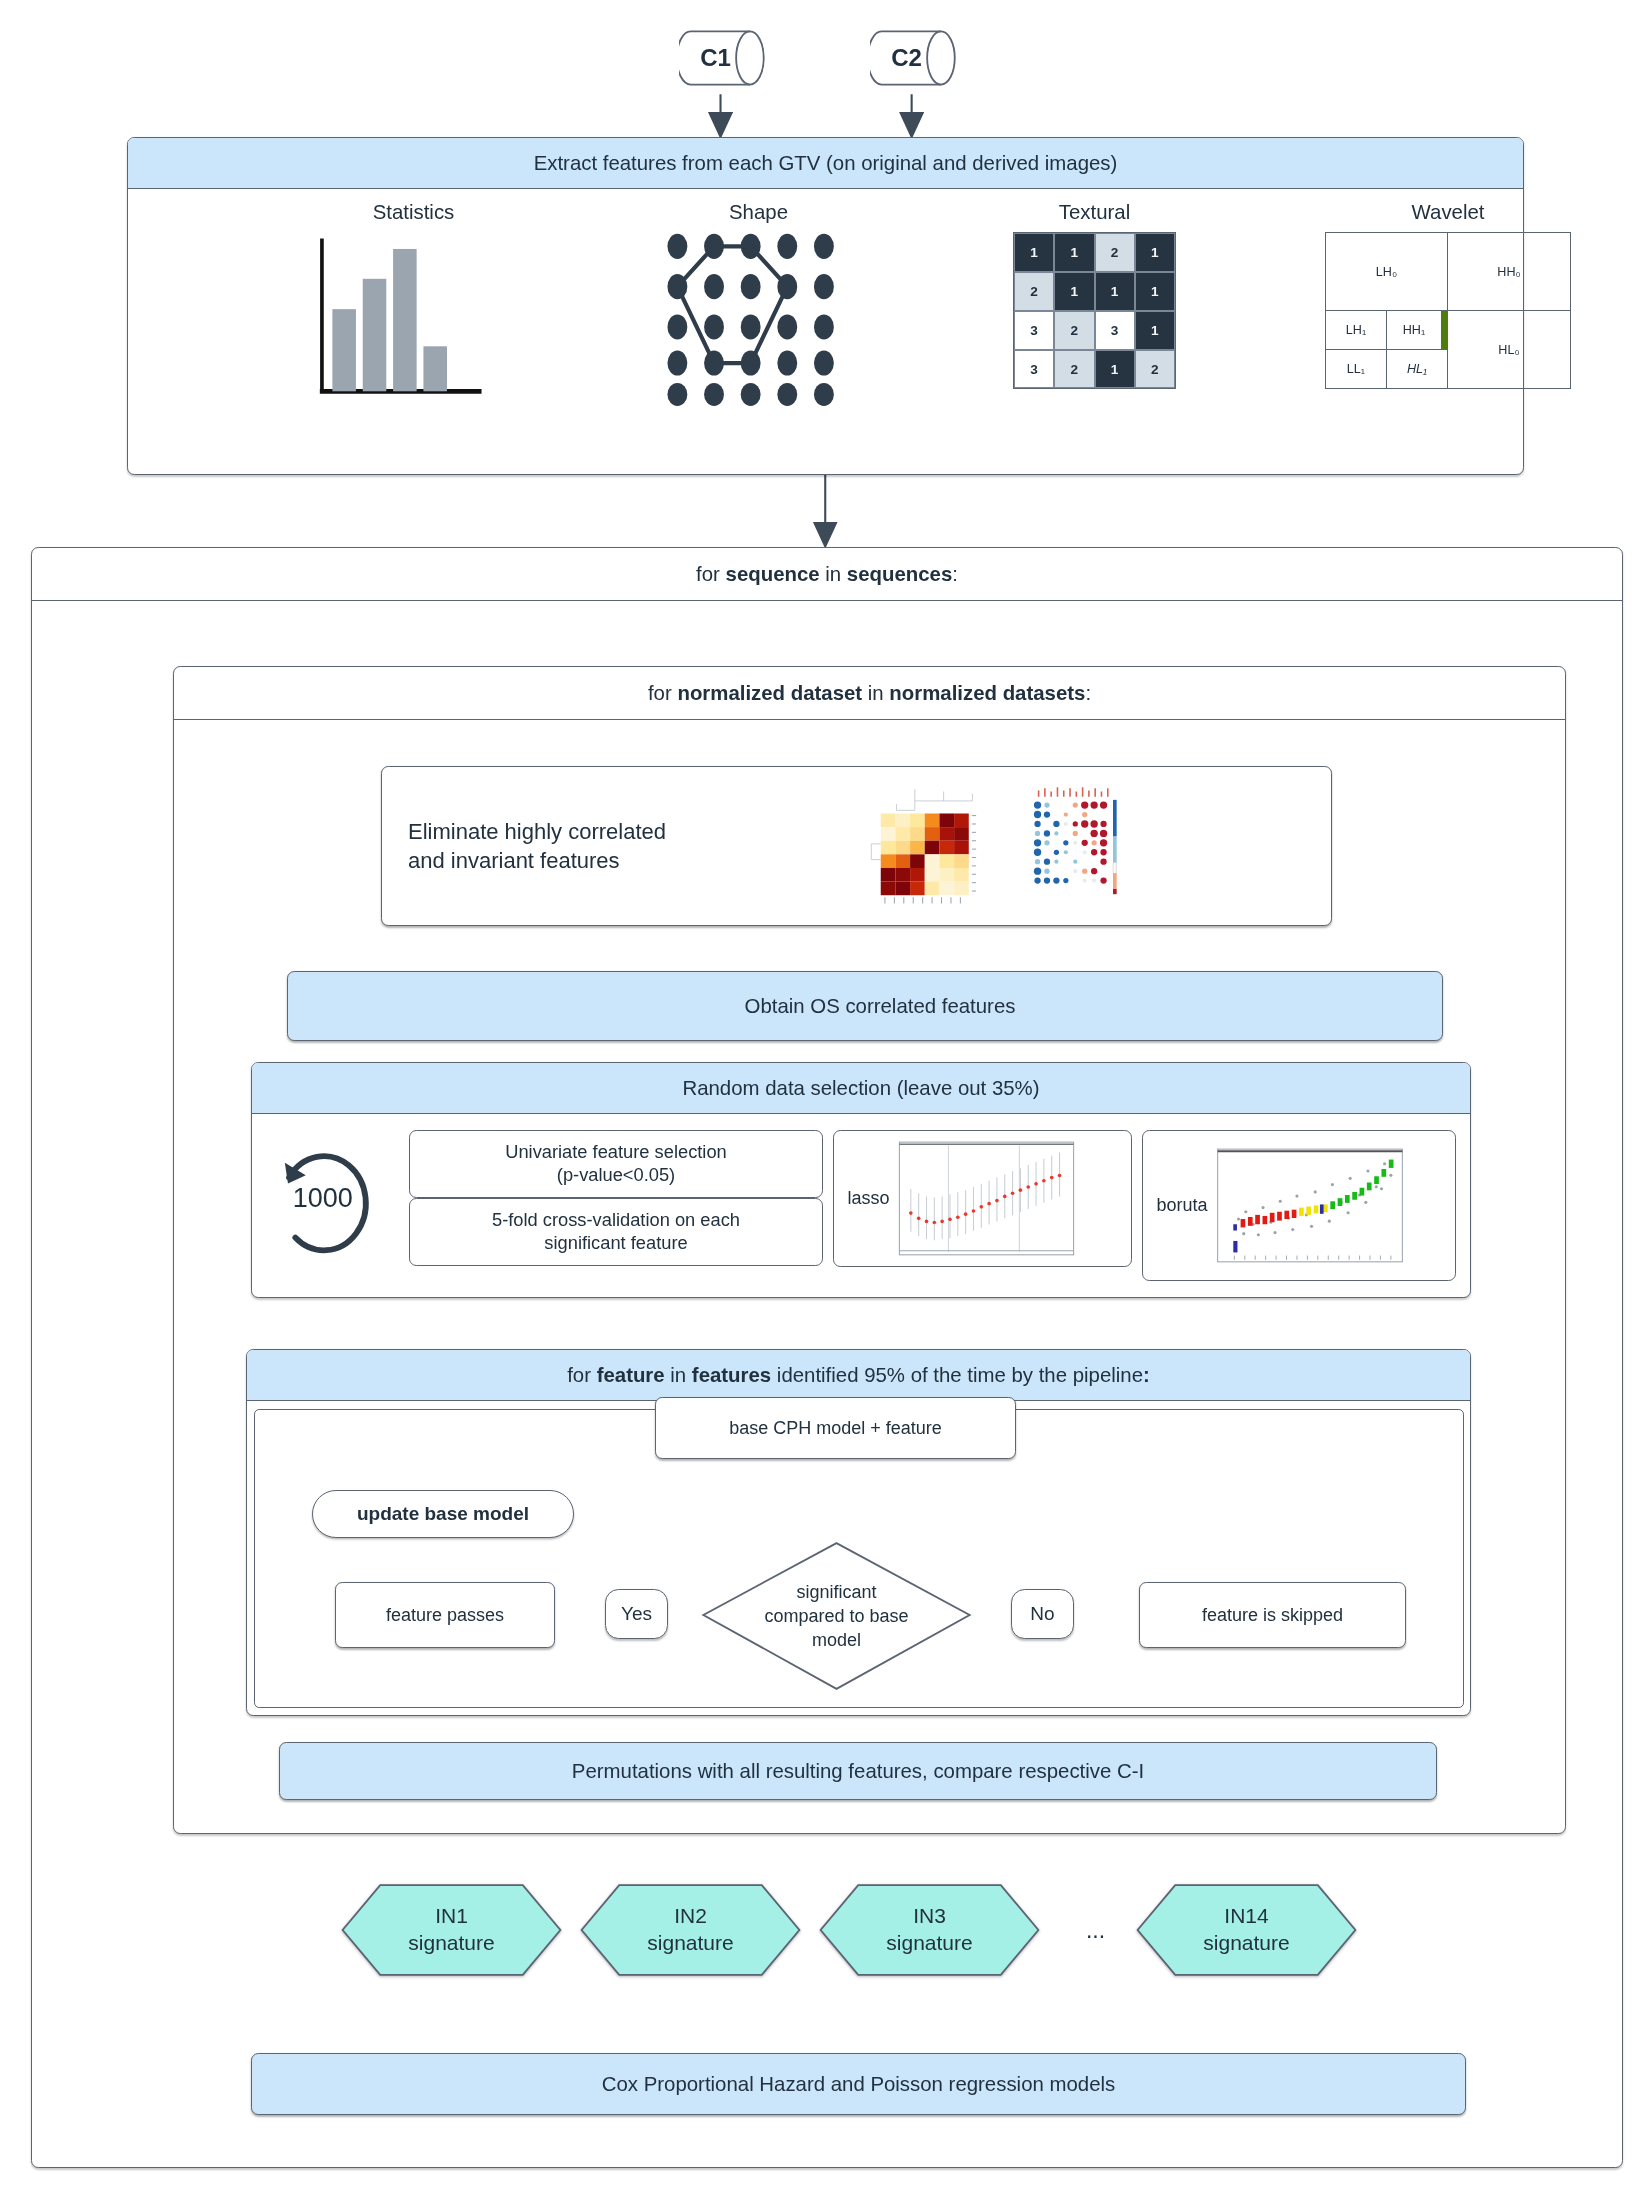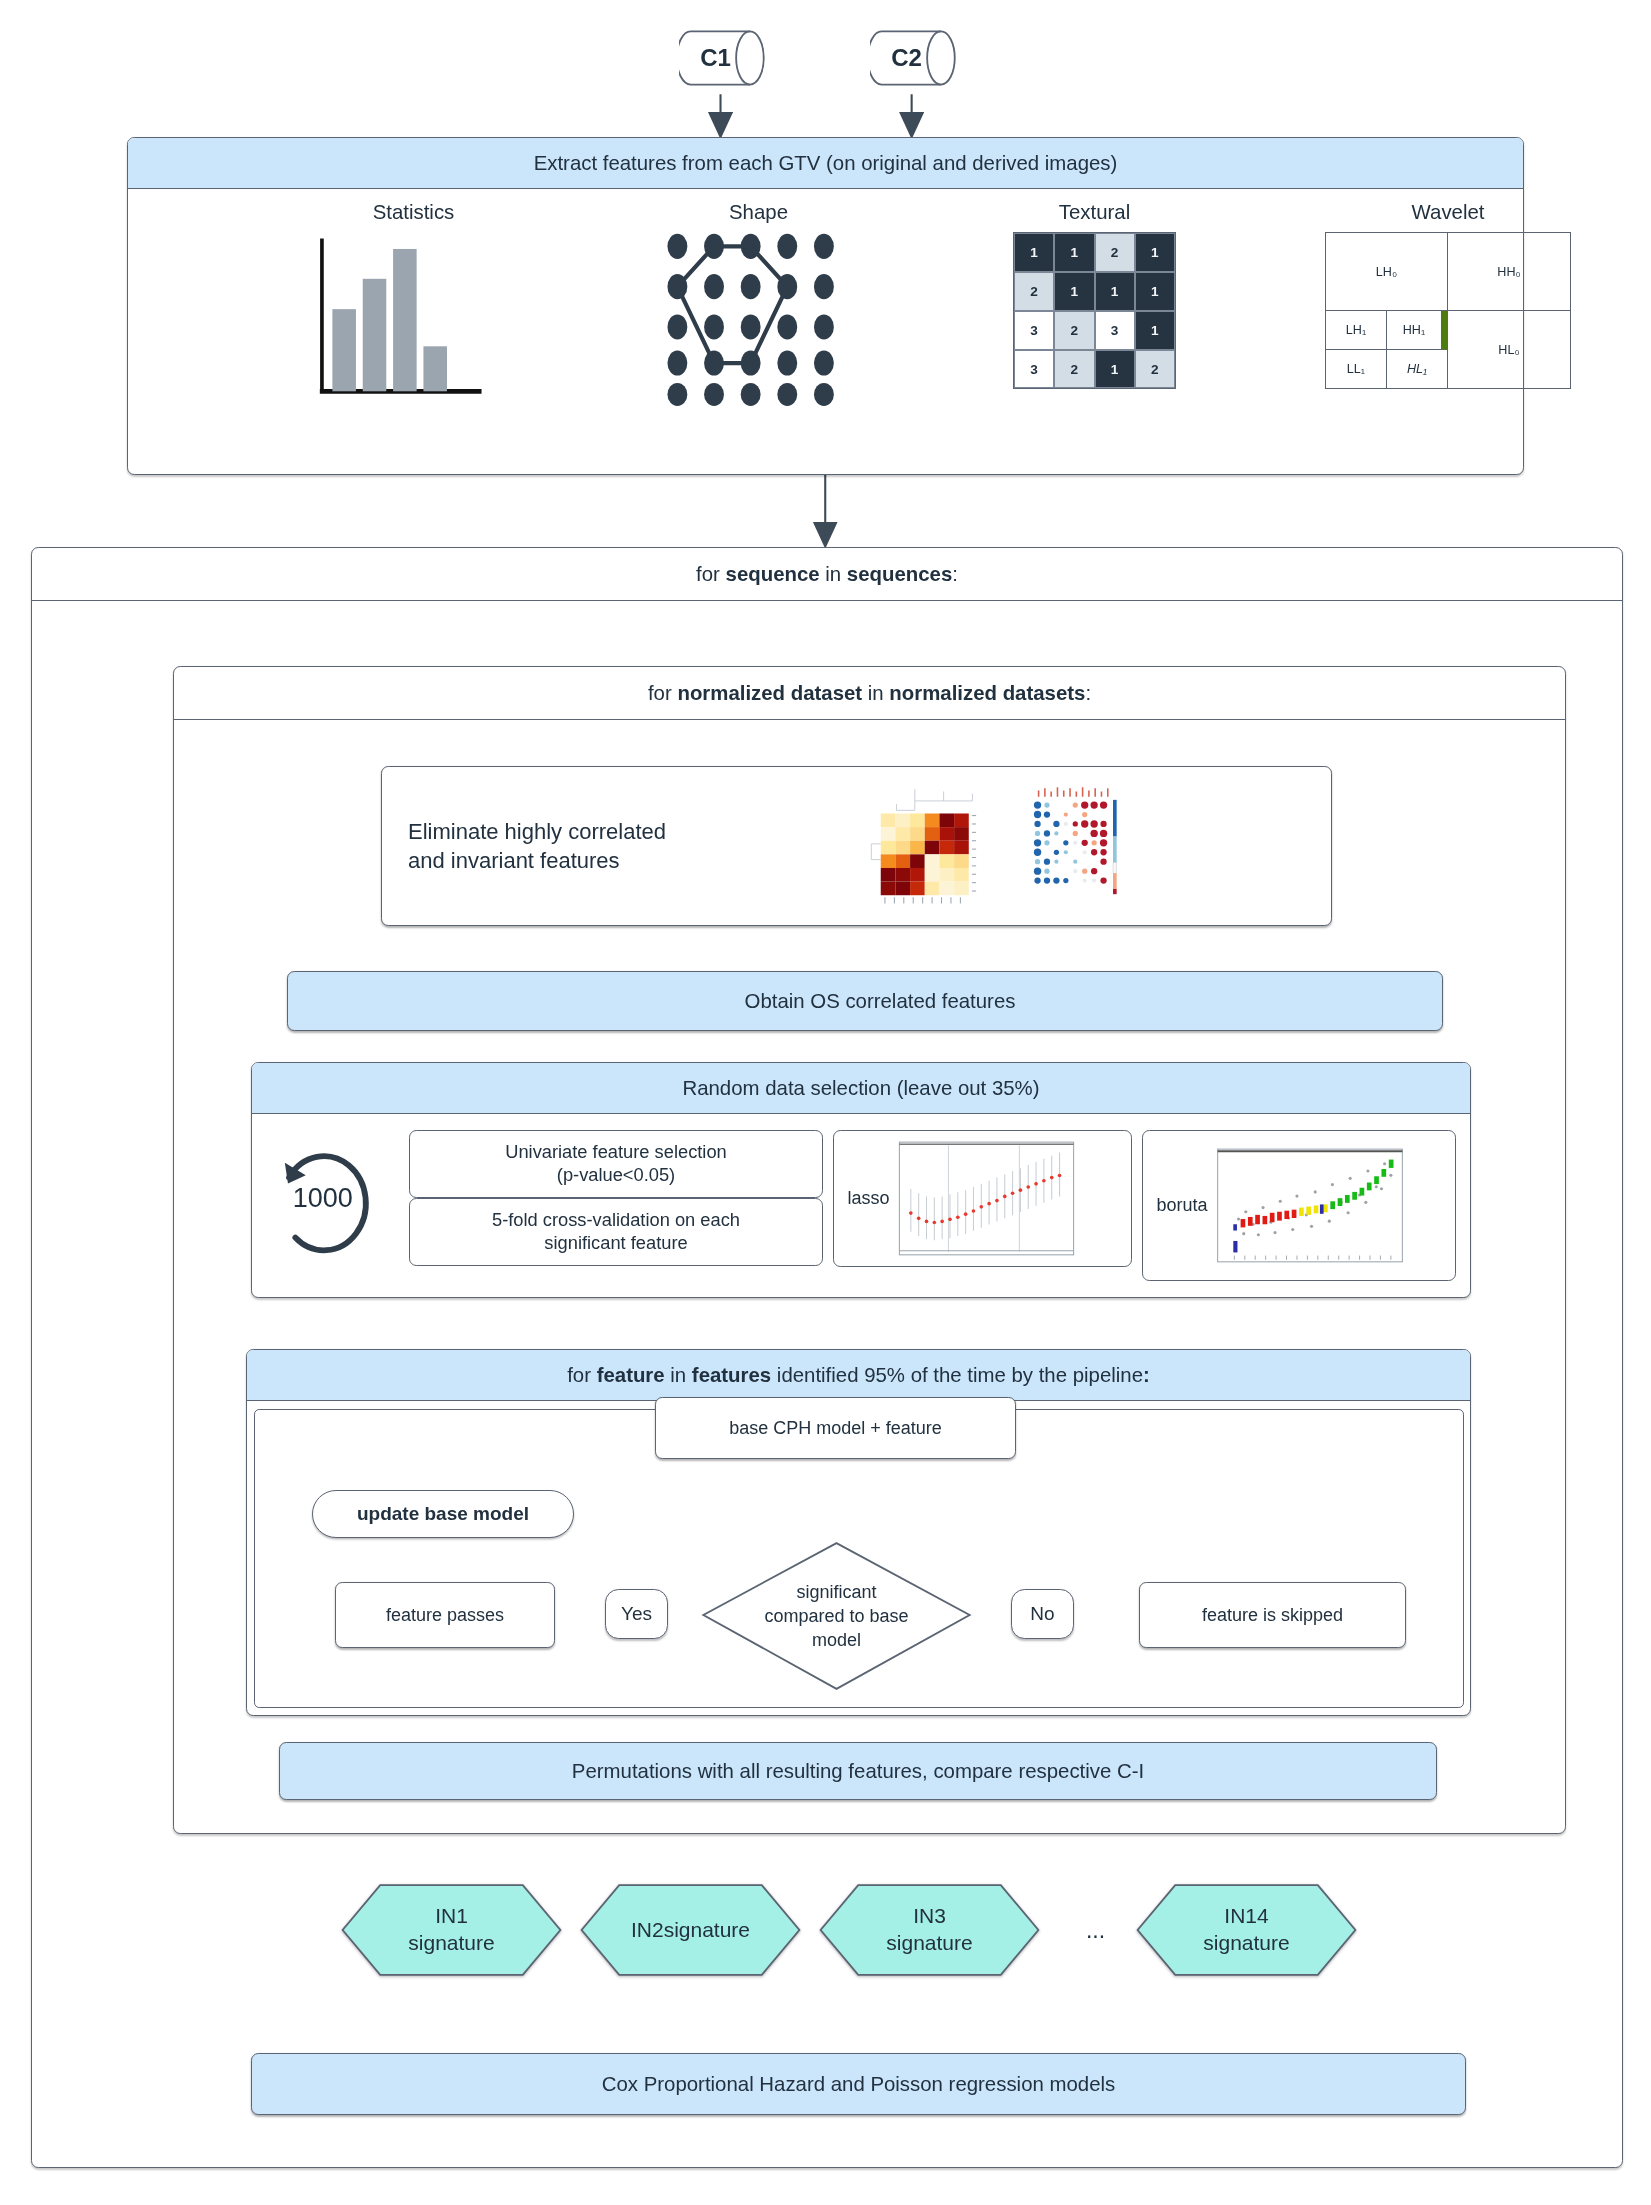--- a/index.html
+++ b/index.html
@@ -378,21 +378,21 @@
       </g>
       <rect x="166" y="36" width="7" height="70" fill="#2166ac"></rect>
       <rect x="166" y="106" width="7" height="50" fill="#92c5de"></rect>
       <rect x="166" y="156" width="7" height="20" fill="#f7f7f7" stroke="#ccc"></rect>
       <rect x="166" y="176" width="7" height="30" fill="#f4a582"></rect>
       <rect x="166" y="206" width="7" height="10" fill="#b2182b"></rect>
     </g>
   </svg>
 </div>
 
-<div class="abs bluebar" style="left:287px;top:971px;width:1156px;height:60px;padding-left:30px;">
+<div class="abs bluebar" style="left:287px;top:971px;width:1156px;height:70px;padding-left:30px;">
   <span class="ttl">Obtain OS correlated features</span>
 </div>
 
 <div class="abs loopframe" style="left:251px;top:1062px;width:1220px;height:236px;">
   <div class="loophdr blue" style="height:51px;">
     <span class="ttl">Random data selection (leave out 35%)</span>
   </div>
 
   <div class="abs" style="left:15.7px;top:62px;width:131px;height:157px;">
     <svg width="131" height="157" viewBox="0 0 250 300">
@@ -615,21 +615,21 @@
   <div class="abs" style="left:0;top:0;width:223px;height:94px;display:flex;flex-direction:column;align-items:center;justify-content:center;font-size:21px;line-height:1.28;">
     <div>IN1</div>
     <div>signature</div>
   </div>
 </div>
 
 <div class="abs" style="left:579px;top:1883px;width:223px;height:94px;">
   <svg width="223" height="94" viewBox="0 0 425 180" style="position:absolute;left:0;top:0;filter:drop-shadow(0 1.6px 1.6px rgba(0,0,0,.30));">
     <polygon points="76,4 349,4 421,90 349,176 76,176 4,90" fill="#a5f0e6" stroke="#5b6472" stroke-width="3.5"></polygon>
   </svg>
-  <div class="abs" style="left:0;top:0;width:223px;height:94px;display:flex;align-items:center;justify-content:center;font-size:21px;line-height:1.28;">
+  <div class="abs" style="left:0;top:0;width:223px;height:94px;display:flex;flex-direction:column;align-items:center;justify-content:center;font-size:21px;line-height:1.28;">
     <div>IN2</div>
     <div>signature</div>
   </div>
 </div>
 
 <div class="abs" style="left:818px;top:1883px;width:223px;height:94px;">
   <svg width="223" height="94" viewBox="0 0 425 180" style="position:absolute;left:0;top:0;filter:drop-shadow(0 1.6px 1.6px rgba(0,0,0,.30));">
     <polygon points="76,4 349,4 421,90 349,176 76,176 4,90" fill="#a5f0e6" stroke="#5b6472" stroke-width="3.5"></polygon>
   </svg>
   <div class="abs" style="left:0;top:0;width:223px;height:94px;display:flex;flex-direction:column;align-items:center;justify-content:center;font-size:21px;line-height:1.28;">

